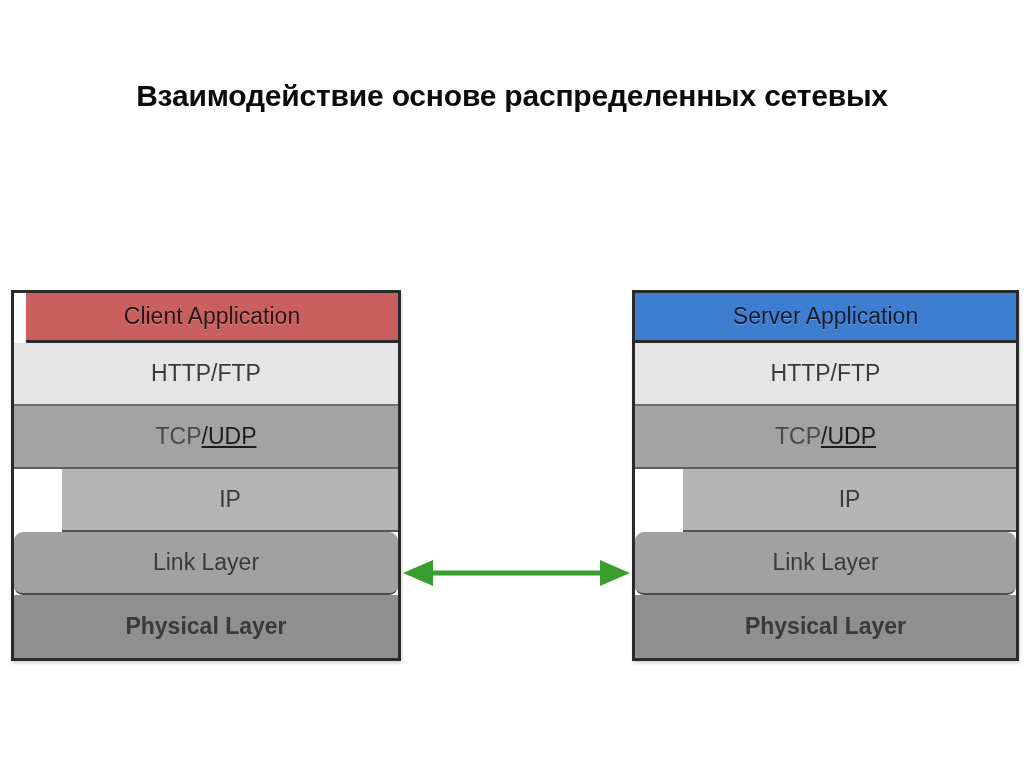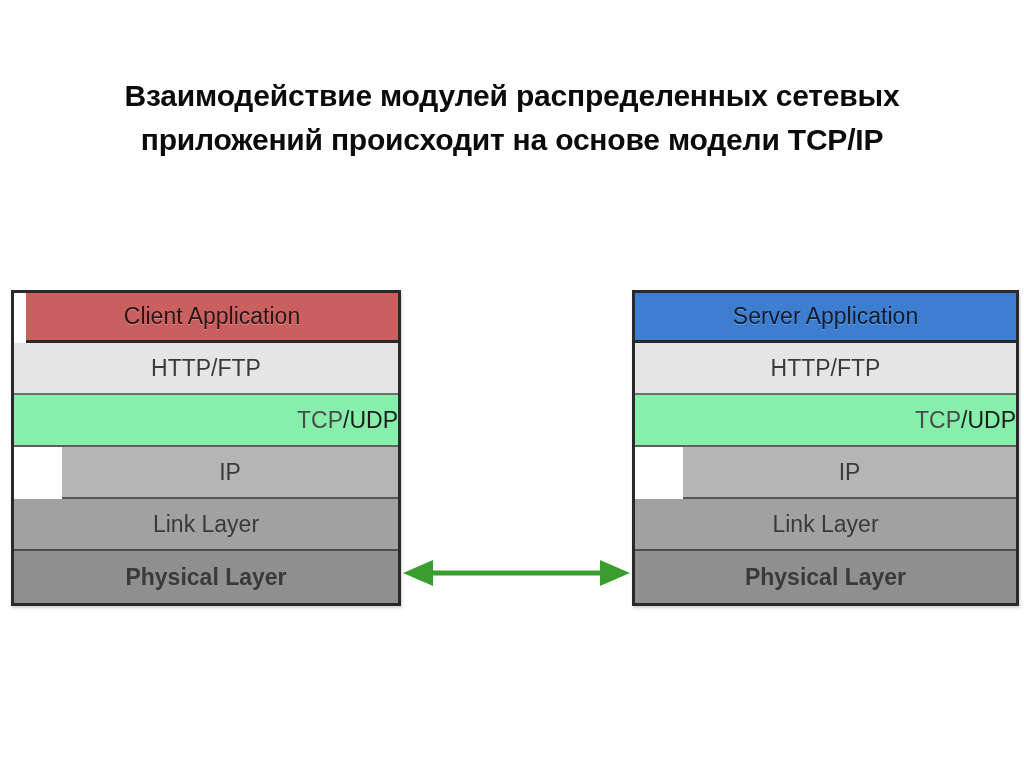--- a/index.html
+++ b/index.html
@@ -51,21 +51,21 @@
     top: 290px;
     border: 3px solid #2a2a2a;
     box-sizing: border-box;
     background: #ffffff;
     box-shadow: 1px 2px 3px rgba(0,0,0,0.18);
   }
   .stack.left  { left: 11px;  width: 390px; }
   .stack.right { left: 632px; width: 387px; }
 
   .layer {
-    height: 52px;
+    height: 63px;
     display: flex;
     align-items: center;
     justify-content: center;
     box-sizing: border-box;
     font-size: 23px;
     line-height: 1;
     color: #3a3a3a;
     border-bottom: 2px solid #5a5a5a;
     position: relative;
   }
@@ -83,43 +83,42 @@
     color: #2b1414;
     margin-left: 12px;
   }
   .layer.app.server {
     background: #3d7ed0;
     color: #111a2e;
   }
 
   
   .layer.l-http  { background: #e5e5e5; border-bottom-color: #6e6e6e; }
-  .layer.l-tcp   { background: #86efac; border-bottom-color: #5f5f5f; justify-content: flex-end; }
+  .layer.l-tcp   { background: #a3a3a3; border-bottom-color: #5f5f5f; }
   .layer.l-ip    { background: #b5b5b5; border-bottom-color: #555555; margin-left: 48px; }
-  .layer.l-link  { background: #a1a1a1; border-bottom-color: #4d4d4d; }
+  .layer.l-link  { background: #a1a1a1; border-bottom-color: #4d4d4d; border-radius: 9px; }
   .layer.l-phys  { background: #8f8f8f; border-bottom: none; font-weight: bold; }
 
   .layer .txt-a { color: #4a4a4a; }
-  .layer .txt-b { color: #1c1c1c; }
+  .layer .txt-b { color: #1c1c1c; text-decoration: underline; }
 
   
   .link-arrow {
     position: absolute;
     left: 401px;
     top: 556px;
     width: 231px;
     height: 34px;
   }
 </style>
 </head>
 <body>
 
 <div class="slide-title">
-  <span class="line">Взаимодействие модулей распределенных сетевых</span>
-  <span class="line">приложений происходит на основе модели TCP/IP</span>
+  <span class="line">Взаимодействие основе распределенных сетевых</span>
 </div>
 
 <div class="diagram">
 
   <div class="stack left">
     <div class="layer app client">
       <span>Client Application</span>
     </div>
     <div class="layer l-http">
       <span>HTTP/FTP</span>

